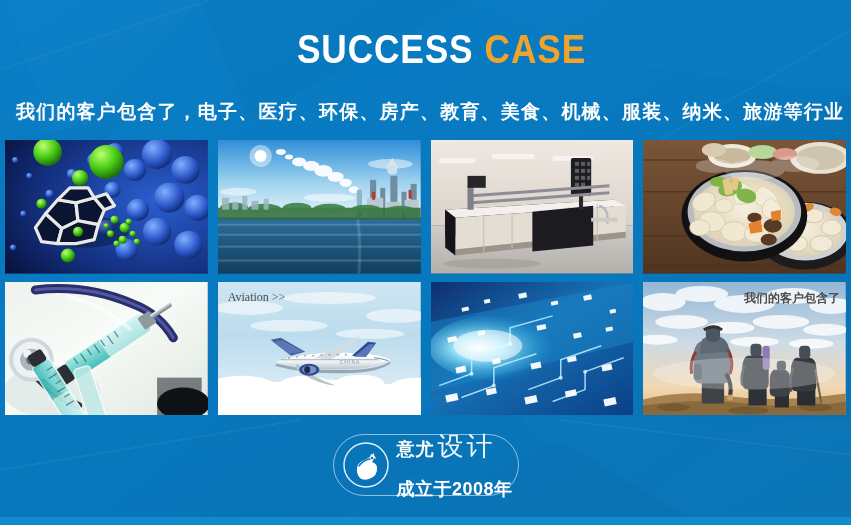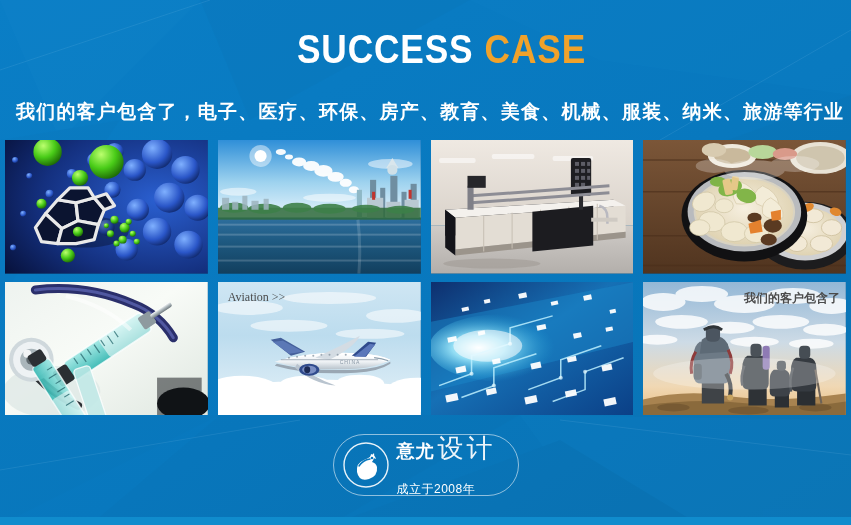--- a/index.html
+++ b/index.html
@@ -87,24 +87,24 @@
     display:flex; align-items:center; padding-left:9px;
   }
   .logo-mark { width:46px; height:46px; flex:0 0 46px; }
   .logo-text { margin-left:8px; line-height:1; }
   .logo-name { white-space:nowrap; }
   .logo-name .b1 {
     color:#ffffff; font-size:18px; font-weight:bold; letter-spacing:1px;
   }
   .logo-name .b2 {
     color:#ffffff; font-size:26px; font-weight:normal; letter-spacing:3px;
-    opacity:0.93; margin-left:3px;font-family:Liberation Serif, serif;
+    opacity:0.93; margin-left:3px;
   }
   .logo-sub {
-    color:#ffffff; font-size:12px; font-weight:normal;
+    color:#ffffff; font-size:18px; font-weight:bold;
     letter-spacing:0.5px; margin-top:21px; white-space:nowrap;
   }
 </style>
 </head>
 <body>
 
 <svg id="bg-facets" viewBox="0 0 851 525" preserveAspectRatio="none">
   <defs>
     <linearGradient id="bgg" x1="0" y1="0" x2="1" y2="1">
       <stop offset="0%" stop-color="#0a7ec6"></stop>

